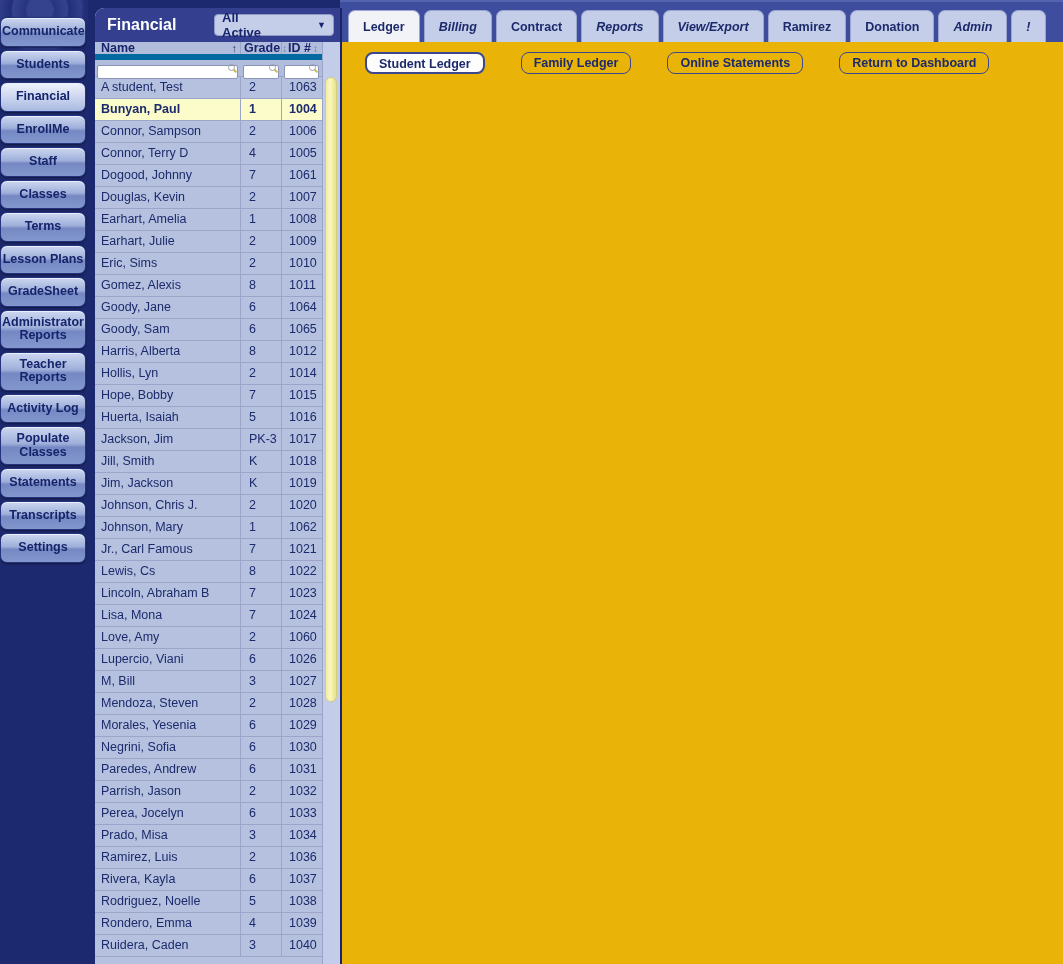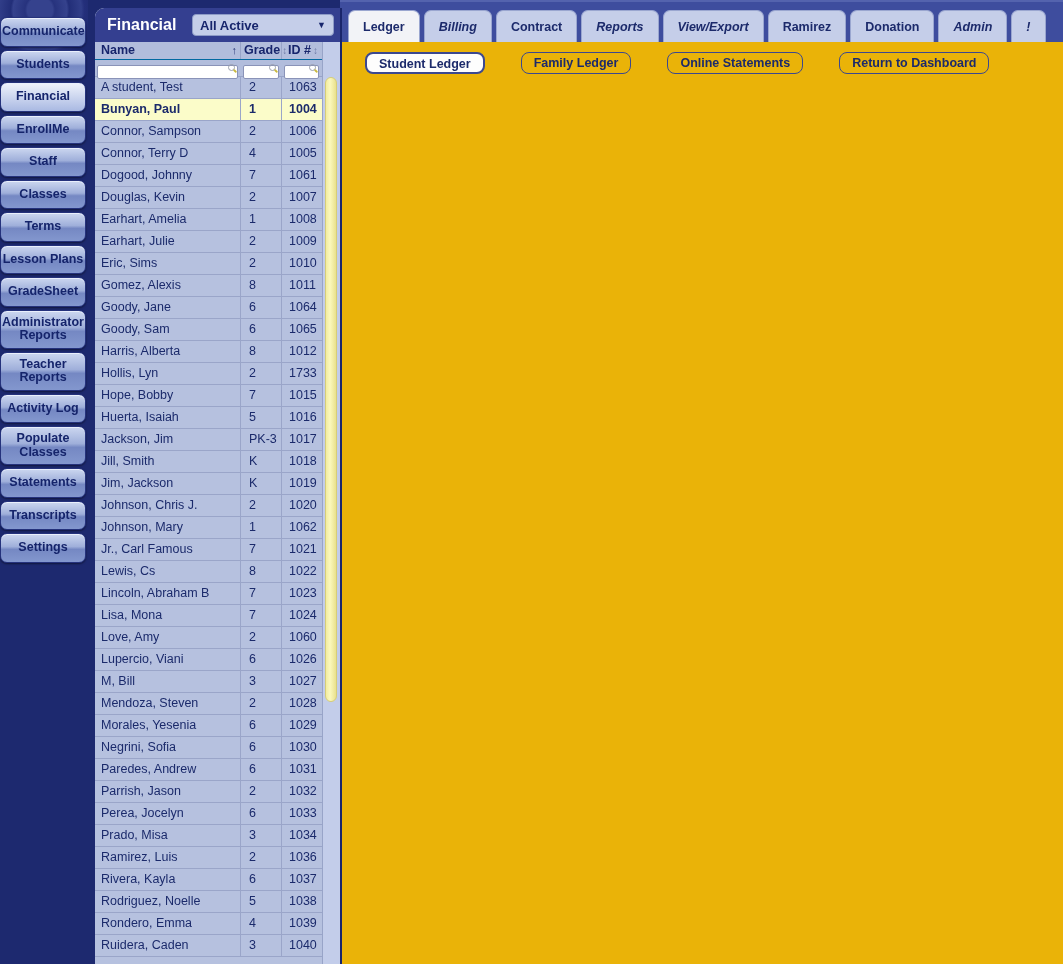--- a/index.html
+++ b/index.html
@@ -17,26 +17,26 @@
     color:#15246b; font-weight:bold; font-size:12.5px; line-height:13.5px; text-align:center;
     padding:7px 1px; cursor:pointer; }
   .nav-btn.two-line { padding:5px 1px; }
   .nav-btn.active { background:linear-gradient(#eff3fc 0%, #ccd6ef 50%, #a9b9e2 100%); }
 
   
   .stu-panel { position:absolute; left:95px; top:8px; width:245px; height:956px; background:#b6c1df;
     border-radius:9px 0 0 0; overflow:hidden; z-index:3; box-shadow:2px 0 0 #19256b; }
   .stu-head { height:34px; background:#343f90; border-radius:9px 0 0 0; display:flex; align-items:center; padding:0 6px 0 12px; }
   .stu-title { color:#fff; font-weight:bold; font-size:16px; flex:0 0 auto; }
-  .stu-filter { margin-left:auto; width:142px; height:22px; background:#c5cee9; border-radius:4px; border:1px solid #8e9bc6;
+  .stu-filter { margin-left:auto; width:120px; height:22px; background:#c5cee9; border-radius:4px; border:1px solid #8e9bc6;
     display:flex; align-items:center; padding:0 7px; color:#17256c; font-weight:bold; font-size:13px; cursor:pointer;gap:39px; }
   .stu-filter .caret { margin-left:auto; font-size:9px; color:#17256c; }
   .stu-body { display:flex; height:922px; }
   .stu-table { flex:1; overflow:hidden; }
-  .col-head { display:flex; height:18px; background:#b2bddc; border-bottom:1px solid #0369a1; color:#17256c; font-weight:bold; font-size:12.5px; line-height:17px; }
+  .col-head { display:flex; height:18px; background:#b2bddc; border-bottom:6px solid #0369a1; color:#17256c; font-weight:bold; font-size:12.5px; line-height:17px; }
   .col-head .hc { display:flex; align-items:center; }
   .hc-name { width:146px; padding:0 3px 0 6px; border-right:1px solid #98a4c8; }
   .hc-grade { width:41px; padding-left:3px; border-right:1px solid #98a4c8; }
   .hc-id { flex:1; padding-left:6px; }
   .sort-up { margin-left:auto; font-size:11px; color:#2a3878; font-weight:bold; }
   .sort-both { margin-left:2px; font-size:10px; color:#6d7aa6; }
   .filter-row { display:flex; height:17px; background:#b2bddc; border-bottom:1px solid #98a4c8; }
   .filter-cell { position:relative; padding:1px 3px 1px 2px; }
   .fc-name { width:146px; } .fc-grade { width:41px; } .fc-id { flex:1; }
   .filter-input { width:100%; height:14px; border:1px solid #8a93b8; border-radius:2px; background:#fff; font-size:10px; padding:0 10px 0 2px; font-family:"Liberation Sans",sans-serif; }
@@ -247,21 +247,21 @@
           <span class="c-id">1065</span>
         </div>
           <div class="s-row">
           <span class="c-name">Harris, Alberta</span>
           <span class="c-grade">8</span>
           <span class="c-id">1012</span>
         </div>
           <div class="s-row">
           <span class="c-name">Hollis, Lyn</span>
           <span class="c-grade">2</span>
-          <span class="c-id">1733</span>
+          <span class="c-id">1014</span>
         </div>
           <div class="s-row">
           <span class="c-name">Hope, Bobby</span>
           <span class="c-grade">7</span>
           <span class="c-id">1015</span>
         </div>
           <div class="s-row">
           <span class="c-name">Huerta, Isaiah</span>
           <span class="c-grade">5</span>
           <span class="c-id">1016</span>

